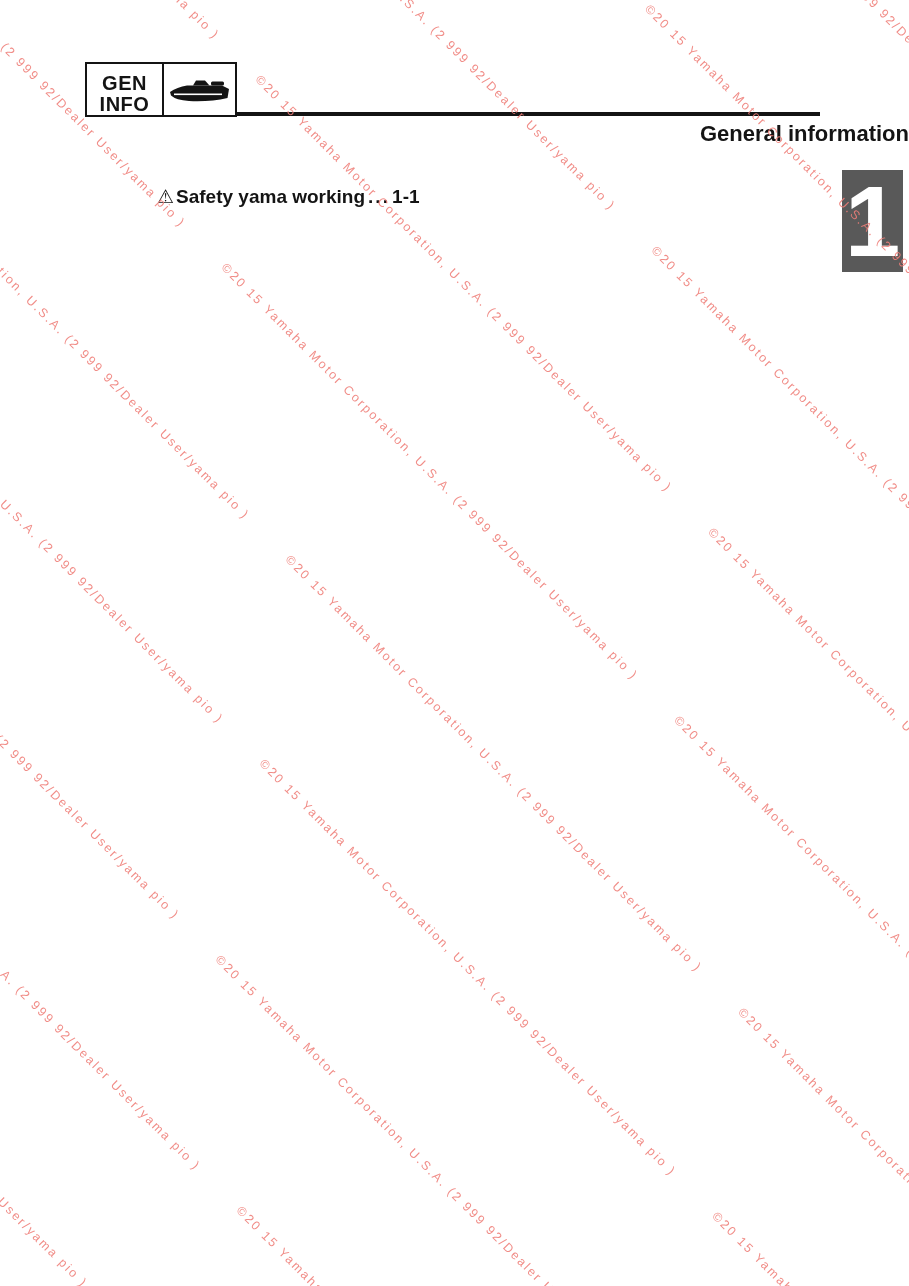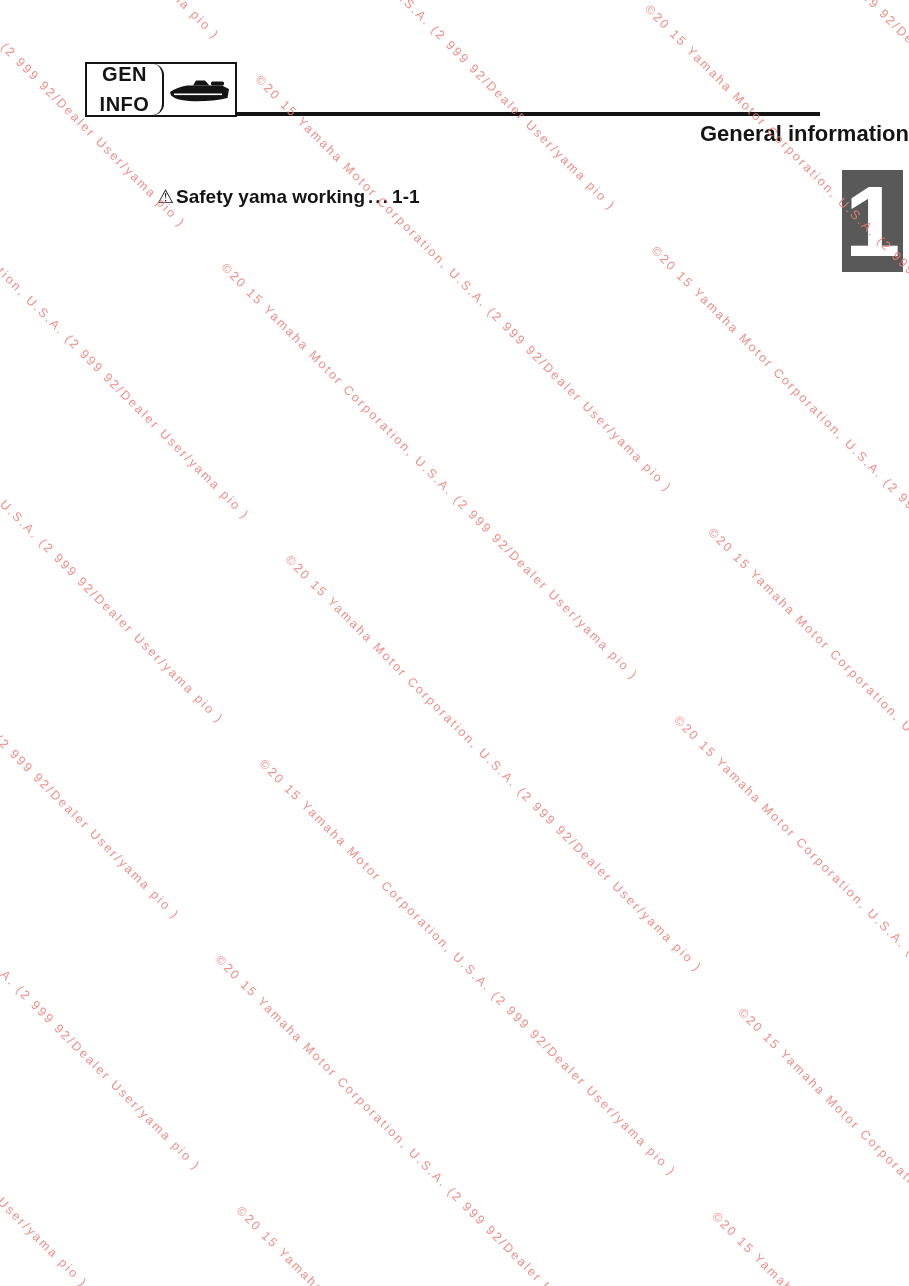--- a/index.html
+++ b/index.html
@@ -21,24 +21,23 @@
     width: 152px; height: 55px;
     border: 2px solid #141414;
     display: flex;
     background: #fff;
     z-index: 2;
   }
   .badge-cell {
     width: 77px;
     border-right: 2px solid #141414;
     display: flex; flex-direction: column;
-    align-items: center; justify-content: space-between;
+    align-items: center; justify-content: flex-end;
     font-weight: bold; font-size: 20px; line-height: 21px;
     letter-spacing: 0.5px;
-    border-radius: 11px;
   }
   .boat-cell {
     flex: 1;
     display: flex; align-items: center; justify-content: center;
   }
 
   
   .header-rule {
     position: absolute;
     left: 237px; top: 112px;

